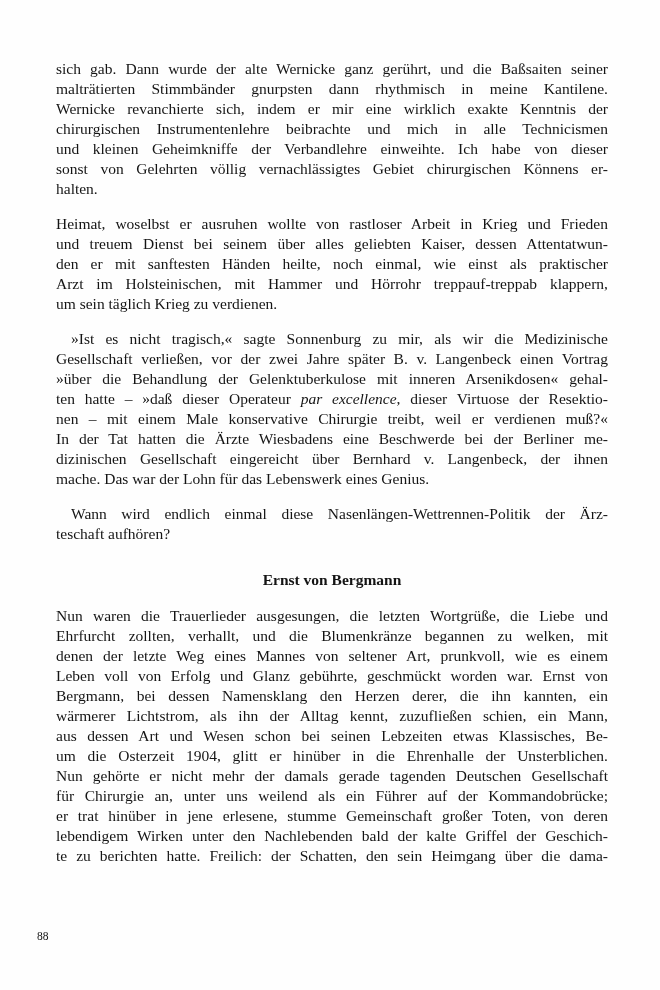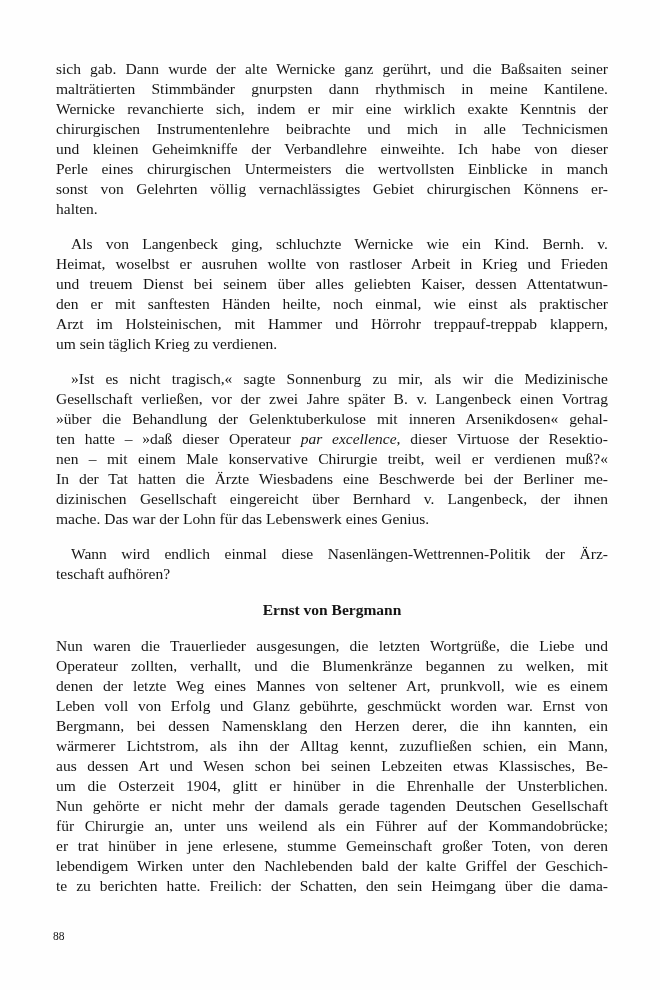--- a/index.html
+++ b/index.html
@@ -25,46 +25,44 @@
     white-space: normal;
   }
   .line.lastline { text-align-last: left; }
   .line.indent { padding-left: 15px; }
   .italic { font-style: italic; }
   .heading {
     font-size: 15.5px;
     line-height: 20px;
     font-weight: bold;
     text-align: center;
-    margin: 16px 0 16px 0;
+    margin: 26px 0 16px 0;
   }
   .page-number {
     position: absolute;
-    left: 53px; top: 929px;
+    left: 37px; top: 929px;
     font-size: 11.5px;
     line-height: 14px;
   }
 </style>
 </head>
 <body>
 
 <div class="text-block">
   <div id="before-heading">
       <div class="para">
         <div class="line">sich gab. Dann wurde der alte Wernicke ganz gerührt, und die Baßsaiten seiner</div>
         <div class="line">malträtierten Stimmbänder gnurpsten dann rhythmisch in meine Kantilene.</div>
         <div class="line">Wernicke revanchierte sich, indem er mir eine wirklich exakte Kenntnis der</div>
         <div class="line">chirurgischen Instrumentenlehre beibrachte und mich in alle Technicismen</div>
         <div class="line">und kleinen Geheimkniffe der Verbandlehre einweihte. Ich habe von dieser</div>
-        <div class="line">Perle eines chirurgischen Untermeisters die wertvollsten Einblicke in manch</div>
         <div class="line">sonst von Gelehrten völlig vernachlässigtes Gebiet chirurgischen Könnens er-</div>
         <div class="line lastline">halten.</div>
       </div>
       <div class="para">
-        <div class="line indent">Als von Langenbeck ging, schluchzte Wernicke wie ein Kind. Bernh. v.</div>
         <div class="line">Heimat, woselbst er ausruhen wollte von rastloser Arbeit in Krieg und Frieden</div>
         <div class="line">und treuem Dienst bei seinem über alles geliebten Kaiser, dessen Attentatwun-</div>
         <div class="line">den er mit sanftesten Händen heilte, noch einmal, wie einst als praktischer</div>
         <div class="line">Arzt im Holsteinischen, mit Hammer und Hörrohr treppauf-treppab klappern,</div>
         <div class="line lastline">um sein täglich Krieg zu verdienen.</div>
       </div>
       <div class="para">
         <div class="line indent">»Ist es nicht tragisch,« sagte Sonnenburg zu mir, als wir die Medizinische</div>
         <div class="line">Gesellschaft verließen, vor der zwei Jahre später B. v. Langenbeck einen Vortrag</div>
         <div class="line">»über die Behandlung der Gelenktuberkulose mit inneren Arsenikdosen« gehal-</div>
@@ -76,21 +74,21 @@
       </div>
       <div class="para">
         <div class="line indent">Wann wird endlich einmal diese Nasenlängen-Wettrennen-Politik der Ärz-</div>
         <div class="line lastline">teschaft aufhören?</div>
       </div>
     </div>
   <div class="heading">Ernst von Bergmann</div>
   <div id="after-heading">
       <div class="para">
         <div class="line">Nun waren die Trauerlieder ausgesungen, die letzten Wortgrüße, die Liebe und</div>
-        <div class="line">Operateur zollten, verhallt, und die Blumenkränze begannen zu welken, mit</div>
+        <div class="line">Ehrfurcht zollten, verhallt, und die Blumenkränze begannen zu welken, mit</div>
         <div class="line">denen der letzte Weg eines Mannes von seltener Art, prunkvoll, wie es einem</div>
         <div class="line">Leben voll von Erfolg und Glanz gebührte, geschmückt worden war. Ernst von</div>
         <div class="line">Bergmann, bei dessen Namensklang den Herzen derer, die ihn kannten, ein</div>
         <div class="line">wärmerer Lichtstrom, als ihn der Alltag kennt, zuzufließen schien, ein Mann,</div>
         <div class="line">aus dessen Art und Wesen schon bei seinen Lebzeiten etwas Klassisches, Be-</div>
         <div class="line">um die Osterzeit 1904, glitt er hinüber in die Ehrenhalle der Unsterblichen.</div>
         <div class="line">Nun gehörte er nicht mehr der damals gerade tagenden Deutschen Gesellschaft</div>
         <div class="line">für Chirurgie an, unter uns weilend als ein Führer auf der Kommandobrücke;</div>
         <div class="line">er trat hinüber in jene erlesene, stumme Gemeinschaft großer Toten, von deren</div>
         <div class="line">lebendigem Wirken unter den Nachlebenden bald der kalte Griffel der Geschich-</div>

